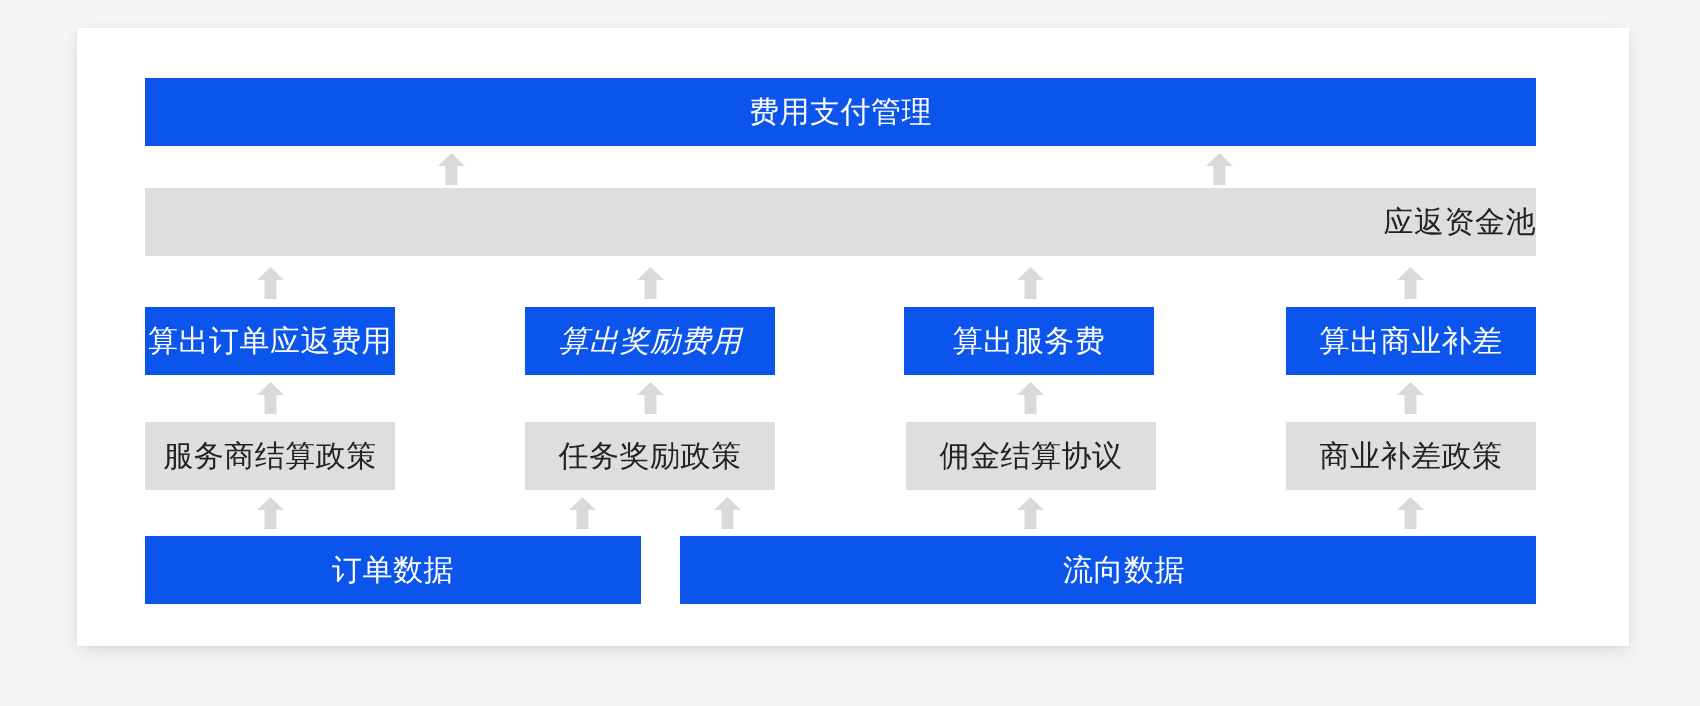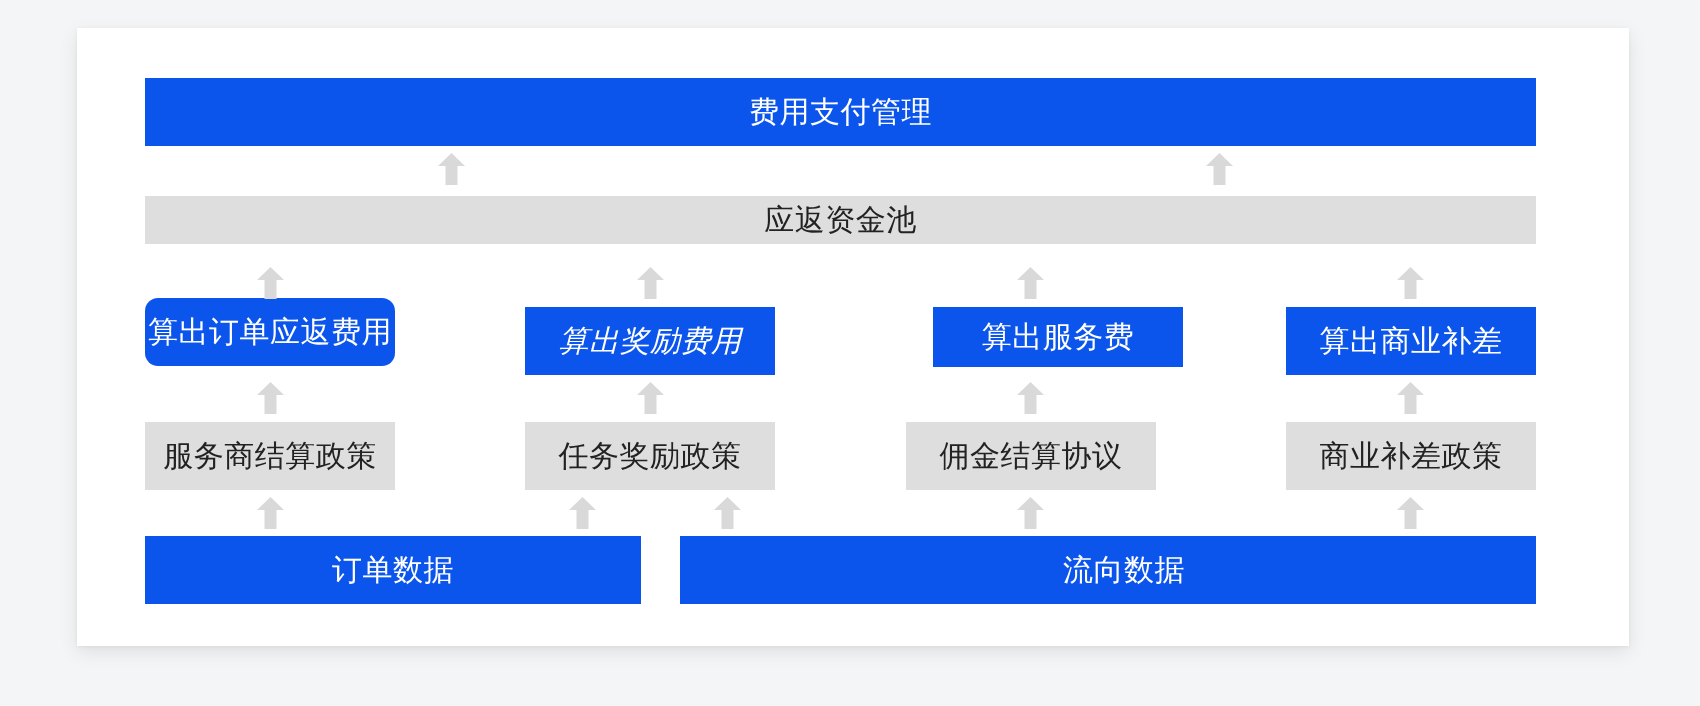--- a/index.html
+++ b/index.html
@@ -49,31 +49,31 @@
 </style>
 </head>
 <body>
 
 <div class="card">
 
   <div class="box blue" style="left:68px; top:50px; width:1391px; height:68px;">
     <span>费用支付管理</span>
   </div>
 
-  <div class="box gray" style="left:68px; top:168px; width:1391px; height:48px;">
+  <div class="box gray" style="left:68px; top:160px; width:1391px; height:68px;justify-content:flex-end;">
     <span>应返资金池</span>
   </div>
 
-  <div class="box blue" style="left:68px; top:270px; width:250px; height:68px;border-radius:13px;">
+  <div class="box blue" style="left:68px; top:279px; width:250px; height:68px;">
     <span>算出订单应返费用</span>
   </div>
   <div class="box blue" style="left:448px; top:279px; width:250px; height:68px;font-style:italic;">
     <span>算出奖励费用</span>
   </div>
-  <div class="box blue" style="left:856px; top:279px; width:250px; height:60px;">
+  <div class="box blue" style="left:827px; top:279px; width:250px; height:68px;">
     <span>算出服务费</span>
   </div>
   <div class="box blue" style="left:1209px; top:279px; width:250px; height:68px;">
     <span>算出商业补差</span>
   </div>
 
   <div class="box gray" style="left:448px; top:394px; width:250px; height:68px;">
     <span>任务奖励政策</span>
   </div>
   <div class="box gray" style="left:68px; top:394px; width:250px; height:68px;">

